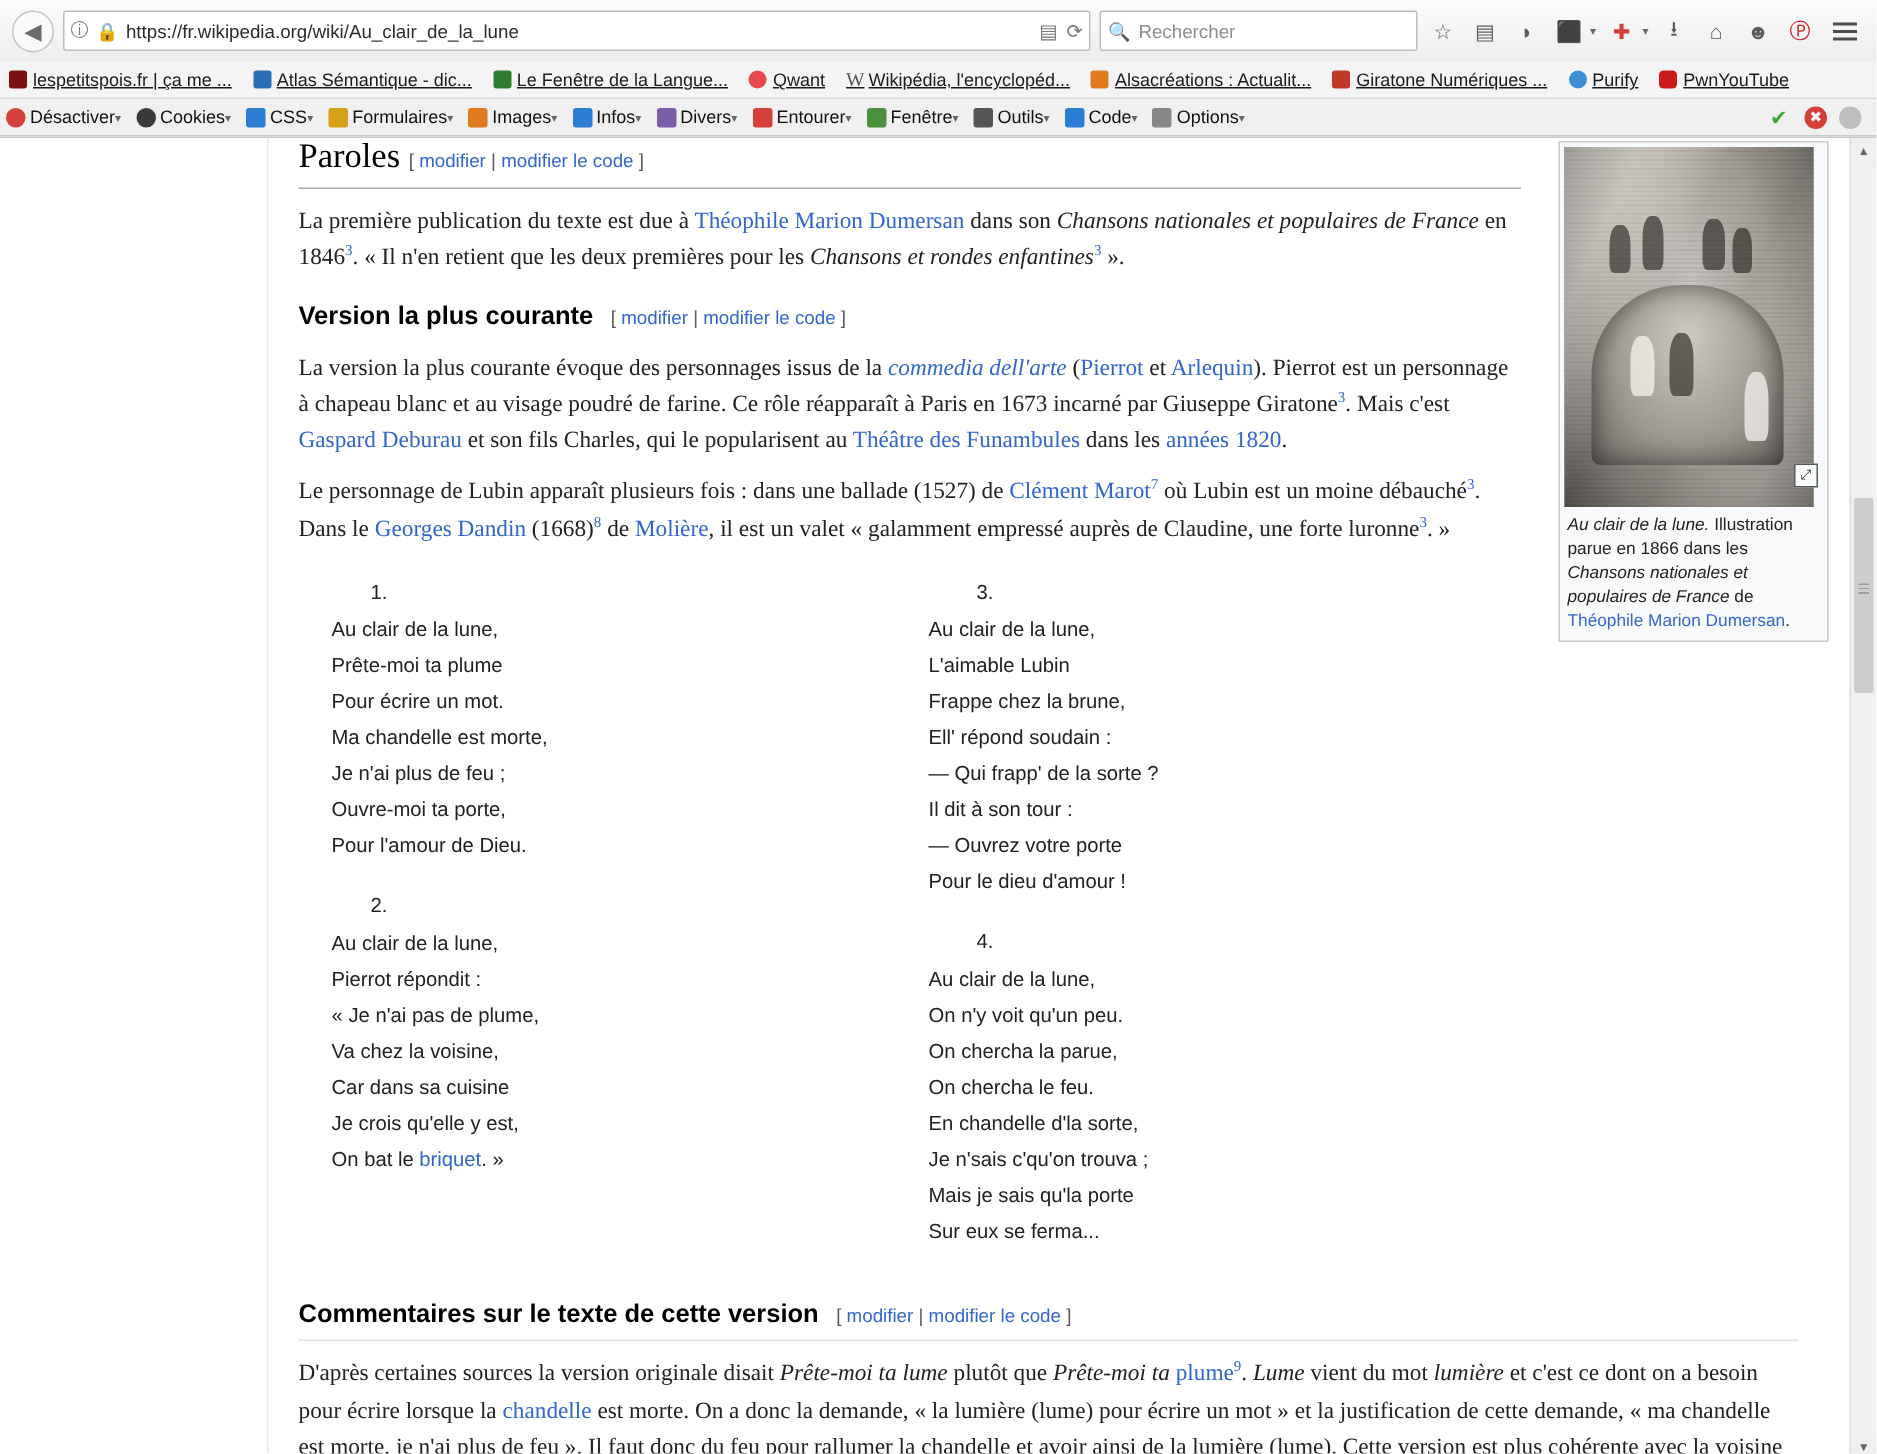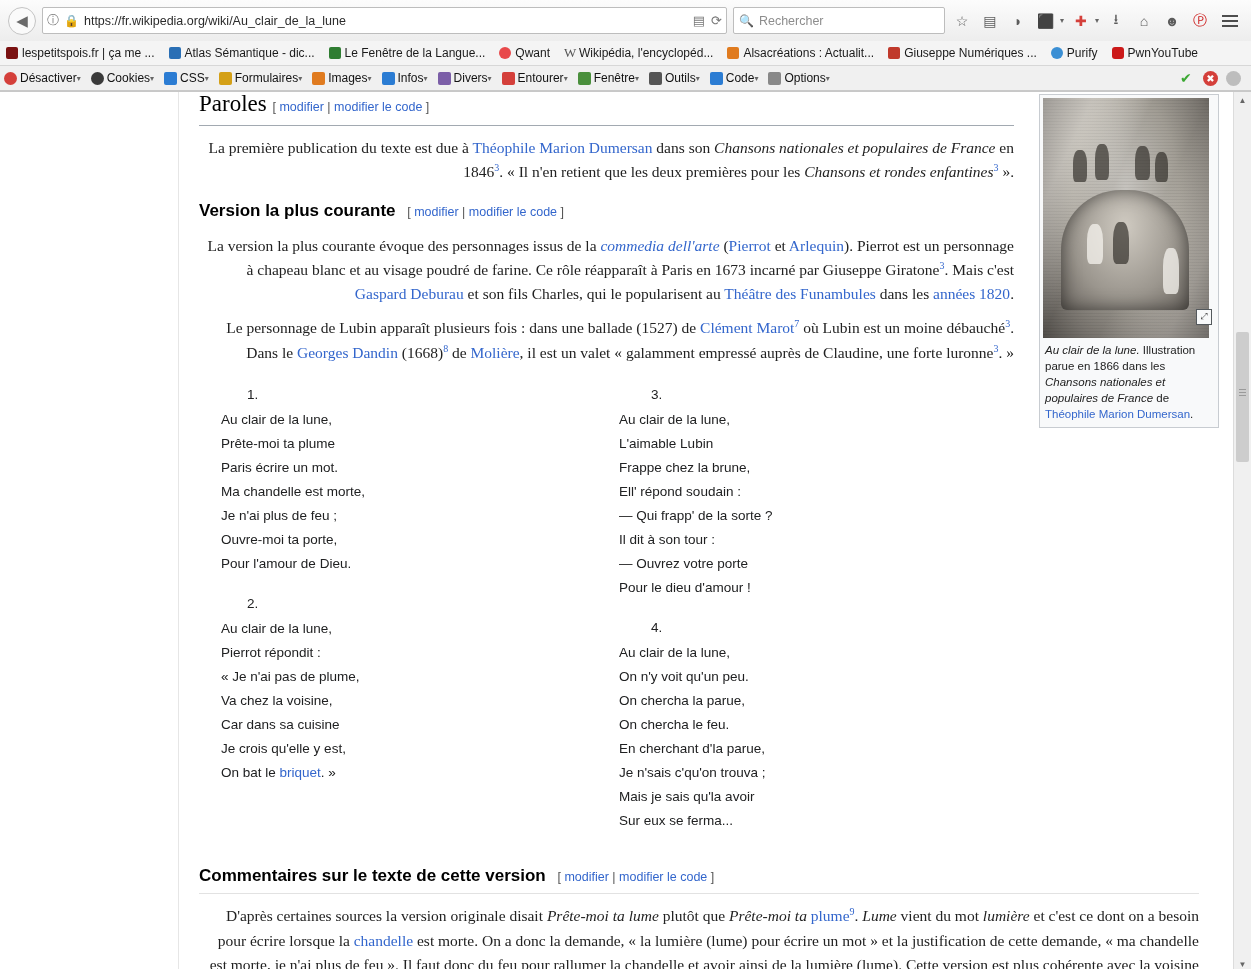--- a/index.html
+++ b/index.html
@@ -90,20 +90,21 @@
     display: flex;
     align-items: center;
     padding: 0 6px;
     gap: 14px;
     background: #f4f4f4;
     border-bottom: 1px solid #d7d7d7;
     font-size: 12px;
     color: #1a1a1a;
     white-space: nowrap;
     overflow: hidden;
+    text-decoration: underline;
   }
   .bm { display: flex; align-items: center; gap: 4px; }
   .favicon {
     width: 12px; height: 12px;
     border-radius: 2px;
     flex: none;
     display: inline-block;
   }
 
   
@@ -195,21 +196,21 @@
     margin: 14px 0 6px 0;
   }
   .editlinks {
     font-family: "Liberation Sans", sans-serif;
     font-size: 12.5px;
     color: #555;
     font-weight: normal;
     white-space: nowrap;
   }
   .editlinks a { color: #3366cc; text-decoration: none; }
-  p.wiki { margin: 10px 0; text-align: right; }
+  p.wiki { margin: 10px 0; }
   sup { font-size: 10px; vertical-align: super; }
   sup a { color: #3366cc; text-decoration: none; }
 
   
   .lyrics {
     display: flex;
     margin-top: 18px;
     font-family: "Liberation Sans", sans-serif;
     font-size: 13.5px;
     color: #202122;
@@ -326,21 +327,21 @@
     <div class="bm">
       <span class="favicon" style="background:transparent;color:#555;font-family:'Liberation Serif',serif;font-size:13px;line-height:12px;width:11px;">W</span>
       <span>Wikipédia, l'encyclopéd...</span>
     </div>
     <div class="bm">
       <span class="favicon" style="background:#e07b1f"></span>
       <span>Alsacréations : Actualit...</span>
     </div>
     <div class="bm">
       <span class="favicon" style="background:#c0392b"></span>
-      <span>Giuseppe Numériques ...</span>
+      <span>Giratone Numériques ...</span>
     </div>
     <div class="bm">
       <span class="favicon" style="background:#3b8fd4;border-radius:50%"></span>
       <span>Purify</span>
     </div>
     <div class="bm">
       <span class="favicon" style="background:#cc1a1a;border-radius:3px"></span>
       <span>PwnYouTube</span>
     </div>
   </div>
@@ -457,21 +458,21 @@
       <p class="wiki"><span>Le personnage de Lubin apparaît plusieurs fois : dans une ballade (1527) de </span><a class="wl" href="#">Clément Marot</a><sup><a href="#">7</a></sup><span> où Lubin est un moine débauché</span><sup><a href="#">3</a></sup><span>. Dans le </span><a class="wl" href="#">Georges Dandin</a><span> (1668)</span><sup><a href="#">8</a></sup><span> de </span><a class="wl" href="#">Molière</a><span>, il est un valet « galamment empressé auprès de Claudine, une forte luronne</span><sup><a href="#">3</a></sup><span>. »</span></p>
     </div>
 
     <div class="lyrics">
       <div class="lyr-col left">
         <div class="stanza">
           <div class="stanza-num">1.</div>
           <div class="stanza-lines">
             <div>Au clair de la lune,</div>
             <div>Prête-moi ta plume</div>
-            <div>Paris écrire un mot.</div>
+            <div>Pour écrire un mot.</div>
             <div>Ma chandelle est morte,</div>
             <div>Je n'ai plus de feu ;</div>
             <div>Ouvre-moi ta porte,</div>
             <div>Pour l'amour de Dieu.</div>
           </div>
         </div>
         <div class="stanza">
           <div class="stanza-num">2.</div>
           <div class="stanza-lines">
             <div>Au clair de la lune,</div>
@@ -499,23 +500,23 @@
             <div>Pour le dieu d'amour !</div>
           </div>
         </div>
         <div class="stanza">
           <div class="stanza-num">4.</div>
           <div class="stanza-lines">
             <div>Au clair de la lune,</div>
             <div>On n'y voit qu'un peu.</div>
             <div>On chercha la parue,</div>
             <div>On chercha le feu.</div>
-            <div>En cherchant d'la parue,</div>
+            <div>En chandelle d'la sorte,</div>
             <div>Je n'sais c'qu'on trouva ;</div>
-            <div>Mais je sais qu'la avoir</div>
+            <div>Mais je sais qu'la porte</div>
             <div>Sur eux se ferma...</div>
           </div>
         </div>
       </div>
     </div>
 
     <div style="width:1000px;margin-top:6px;">
       <h3 class="wiki" style="border-bottom:1px solid #e2e2e2;padding-bottom:4px;">
         <span>Commentaires sur le texte de cette version</span>
         <span class="editlinks">&nbsp;&nbsp;[&nbsp;<a href="#">modifier</a>&nbsp;|&nbsp;<a href="#">modifier le code</a>&nbsp;]</span>

